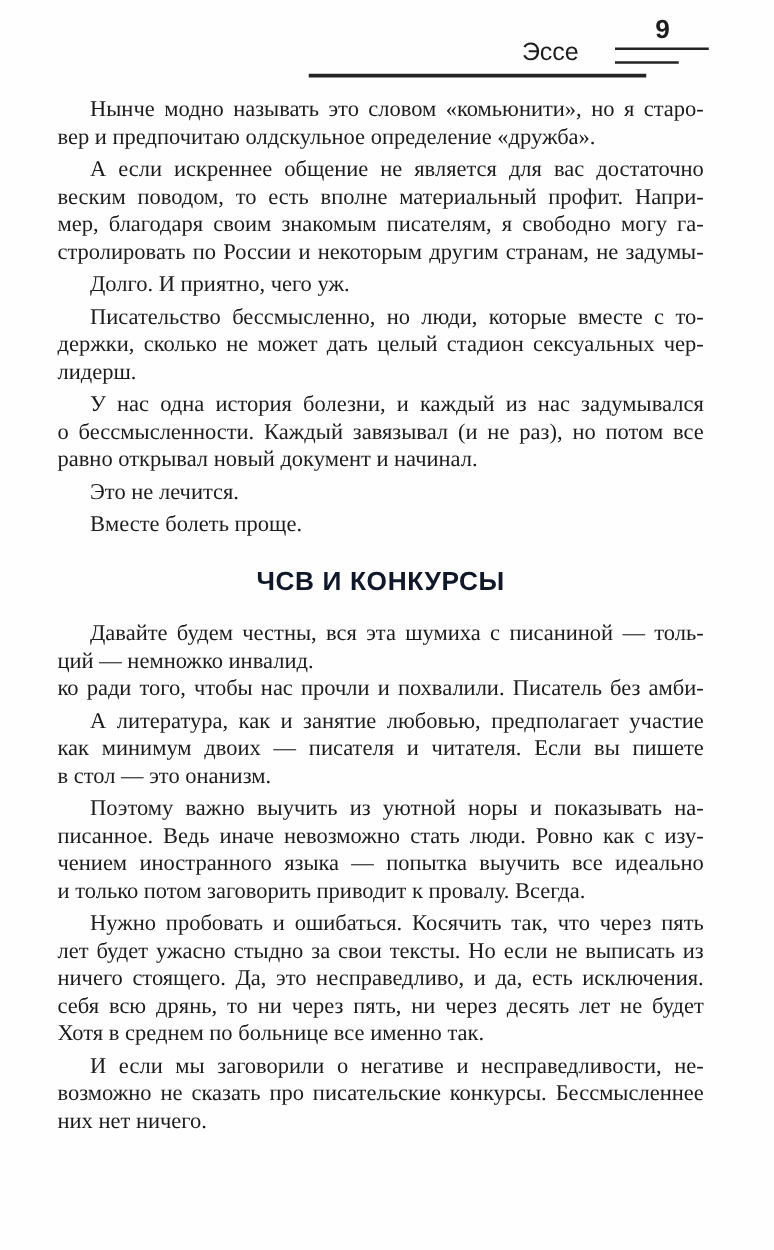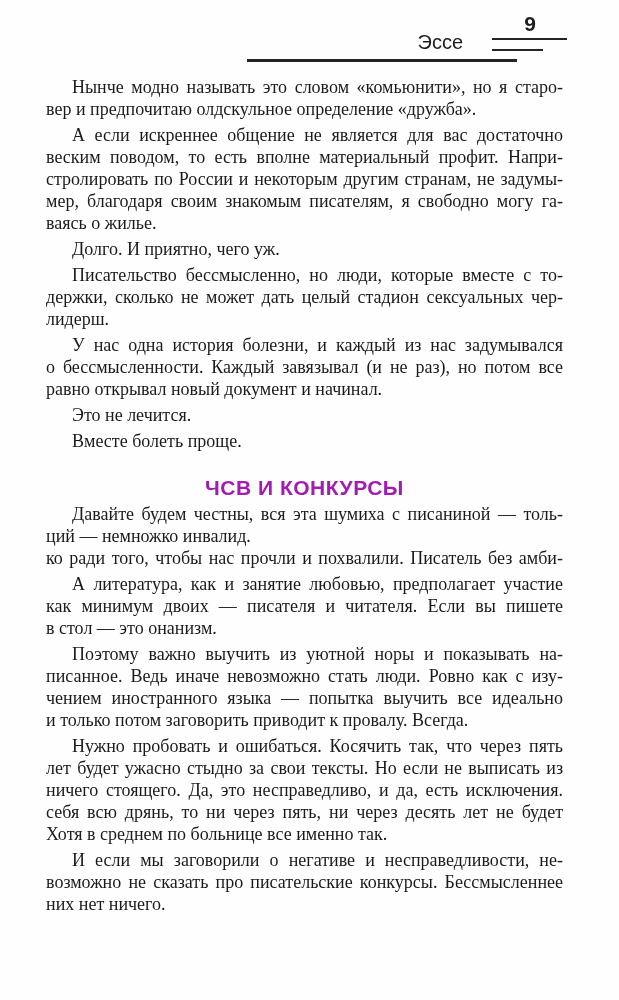--- a/index.html
+++ b/index.html
@@ -58,27 +58,27 @@
     font-size: 18px;
     line-height: 22px;
     color: #1b1b1b;
   }
   .para { margin: 4px; }
   .line { text-align: justify; }
   .line.just { text-align-last: justify; }
   .line.last { text-align-last: left; }
   .line.indent { text-indent: 26px; }
   .section-heading {
-    margin: 25px 0 4px 0;
+    margin: 25px 0 18px 0;
     text-align: center;
     font-family: "Liberation Sans", sans-serif;
     font-size: 21px;
     font-weight: 700;
     letter-spacing: 0.5px;
-    color: #a21caf;
+    color: #0f172a;
   }
 </style>
 </head>
 <body>
 
 <div class="page">
   <header class="page-header">
     <div class="page-number">9</div>
     <div class="rule rule-1"></div>
     <div class="running-title">Эссе</div>
@@ -87,23 +87,22 @@
   </header>
 
   <main class="body-text" id="content">
       <div class="para">
         <div class="line just indent">Нынче модно называть это словом «комьюнити», но я старо-</div>
         <div class="line last">вер и предпочитаю олдскульное определение «дружба».</div>
       </div>
       <div class="para">
         <div class="line just indent">А если искреннее общение не является для вас достаточно</div>
         <div class="line just">веским поводом, то есть вполне материальный профит. Напри-</div>
+        <div class="line just">мер, благодаря своим знакомым писателям, я свободно могу га-</div>
         <div class="line just">стролировать по России и некоторым другим странам, не задумы-</div>
-        <div class="line just">мер, благодаря своим знакомым писателям, я свободно могу га-</div>
-        <div class="line last">ваясь о жилье.</div>
       </div>
       <div class="para">
         <div class="line last indent">Долго. И приятно, чего уж.</div>
       </div>
       <div class="para">
         <div class="line just indent">Писательство бессмысленно, но люди, которые вместе с то-</div>
         <div class="line just">держки, сколько не может дать целый стадион сексуальных чер-</div>
         <div class="line last">лидерш.</div>
       </div>
       <div class="para">

